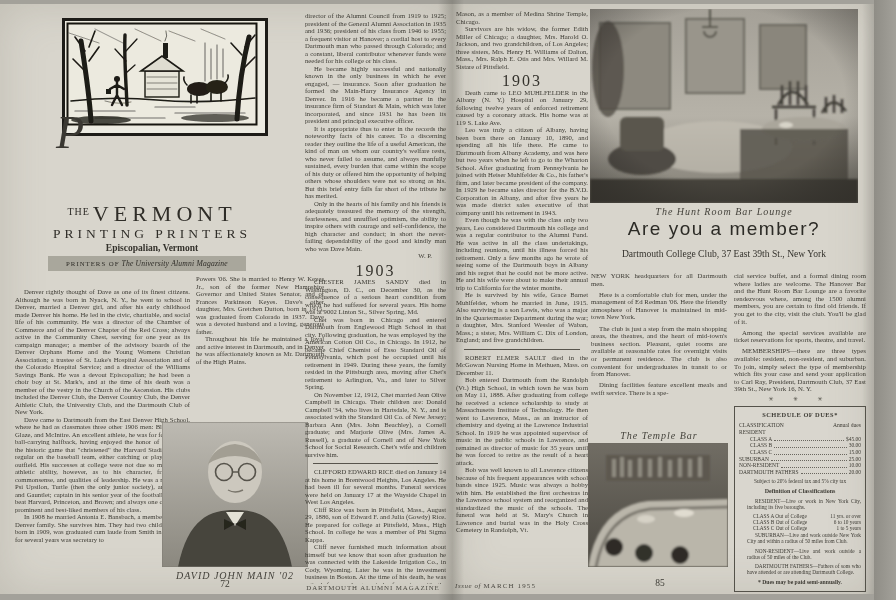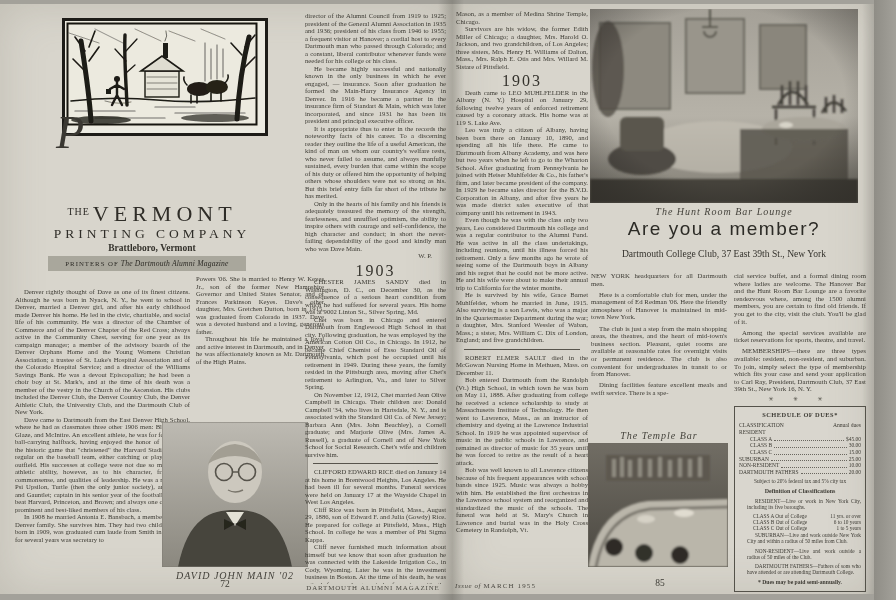--- a/index.html
+++ b/index.html
@@ -122,25 +122,25 @@
           </g>
         </svg>
       </div>
 
       <div class="ad-copy">
         <span class="dropP">P</span>
       </div>
       <div class="vt-name">
         <span class="vt-the">THE</span><span class="vt-big">VERMONT</span>
       </div>
-      <div class="vt-printing">PRINTING COMPANY</div>
-      <div class="vt-city">Brattleboro, Vermont</div>
+      <div class="vt-printing">PRINTING PRINTERS</div>
+      <div class="vt-city">Episcopalian, Vermont</div>
       <div class="vt-banner">
         <span class="pref">PRINTERS OF</span>
-        <i>The Dartmouth Alumni Magazine</i>
+        <i>The University Alumni Magazine</i>
       </div>
     </div>
 
     <div class="col" style="left:15px;top:284px;width:175px;height:296px;">
       <p>Denver rightly thought of Dave as one of its finest citizens. Although he was born in Nyack, N. Y., he went to school in Denver, married a Denver girl, and after his early childhood made Denver his home. He led in the civic, charitable, and social life of his community. He was a director of the Chamber of Commerce and of the Denver Chapter of the Red Cross; always active in the Community Chest, serving for one year as its campaign manager; a member of the advisory boards of the Denver Orphans Home and the Young Womens Christian Association; a trustee of St. Luke's Hospital Association and of the Colorado Hospital Service; and a director of the Williams Savings Bank. He was a devout Episcopalian; he had been a choir boy at St. Mark's, and at the time of his death was a member of the vestry in the Church of the Ascension. His clubs included the Denver Club, the Denver Country Club, the Denver Athletic Club, the University Club, and the Dartmouth Club of New York.</p>
       <p>Dave came to Dartmouth from the East Denver High School, where he had as classmates three other 1906 men: Blatherwick, Glaze, and McIntire. An excellent athlete, he was for four years a ball-carrying halfback, having enjoyed the honor of playing in the historic game that "christened" the Harvard Stadium; and a regular on the baseball team, either catching or playing in the outfield. His successes at college were not due so much to his athletic ability, however, as to his character, friendliness, commonsense, and qualities of leadership. He was a member of Psi Upsilon, Turtle (then the only junior society), and Casque and Gauntlet; captain in his senior year of the football team that beat Harvard, Princeton, and Brown; and always one of the most prominent and best-liked members of his class.</p>
       <p>In 1908 he married Antonia E. Bansbach, a member of an old Denver family. She survives him. They had two children. Betty, born in 1909, was graduated cum laude from Smith in 1930, and for several years was secretary to</p>
     </div>
 
     <div class="col" style="left:196px;top:271px;width:128px;height:142px;">

